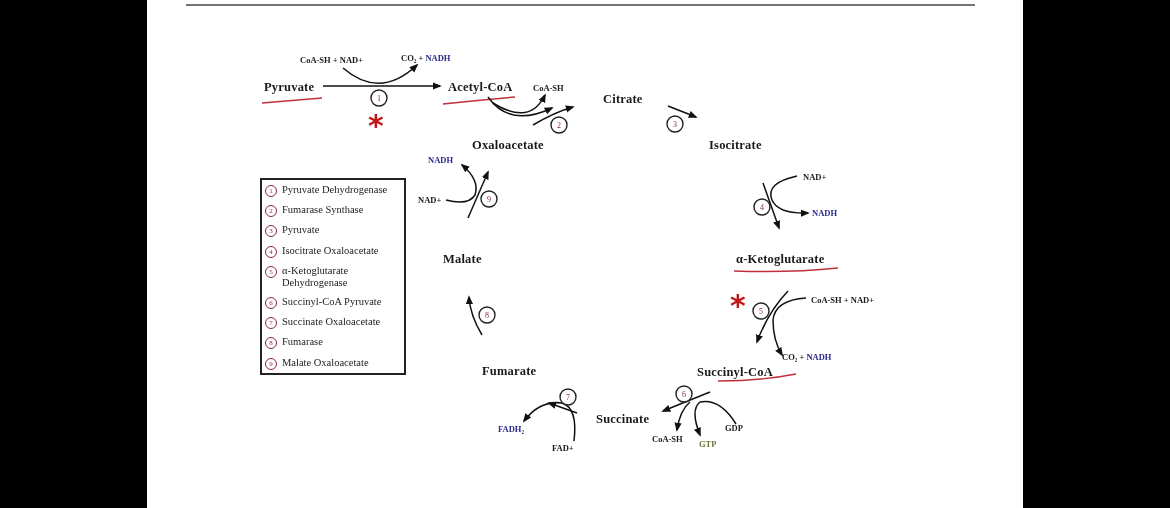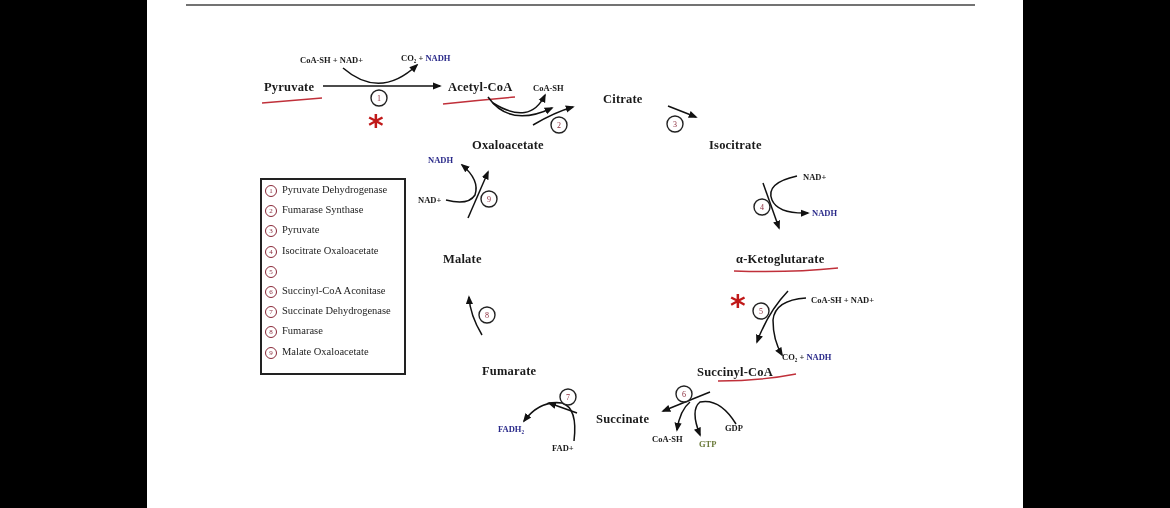--- a/index.html
+++ b/index.html
@@ -145,28 +145,29 @@
   <div class="leg-item">
       <span class="leg-num">3</span>
       <span class="leg-label">Pyruvate</span>
     </div>
   <div class="leg-item">
       <span class="leg-num">4</span>
       <span class="leg-label">Isocitrate Oxaloacetate</span>
     </div>
   <div class="leg-item">
       <span class="leg-num">5</span>
+      <span class="leg-label">α-Ketoglutarate Dehydrogenase</span>
     </div>
   <div class="leg-item">
       <span class="leg-num">6</span>
-      <span class="leg-label">Succinyl-CoA Aconitase</span>
+      <span class="leg-label">Succinyl-CoA Pyruvate</span>
     </div>
   <div class="leg-item">
       <span class="leg-num">7</span>
-      <span class="leg-label">Succinate Dehydrogenase</span>
+      <span class="leg-label">Succinate Oxaloacetate</span>
     </div>
   <div class="leg-item">
       <span class="leg-num">8</span>
       <span class="leg-label">Fumarase</span>
     </div>
   <div class="leg-item">
       <span class="leg-num">9</span>
       <span class="leg-label">Malate Oxaloacetate</span>
     </div>
 </div>

